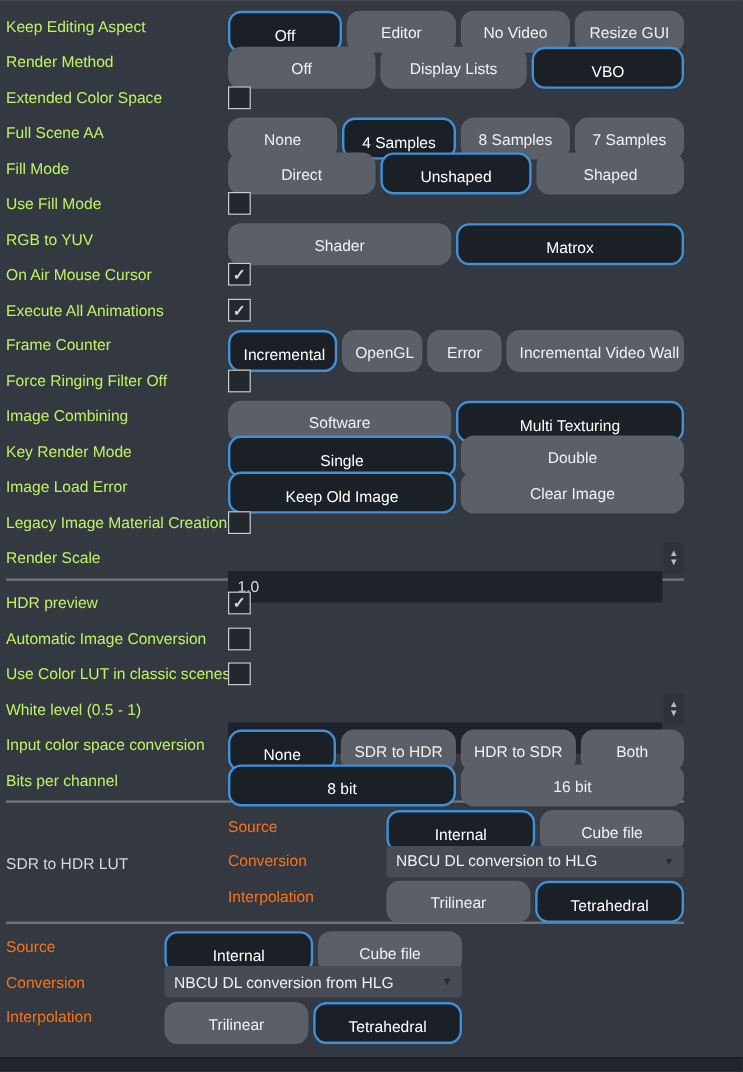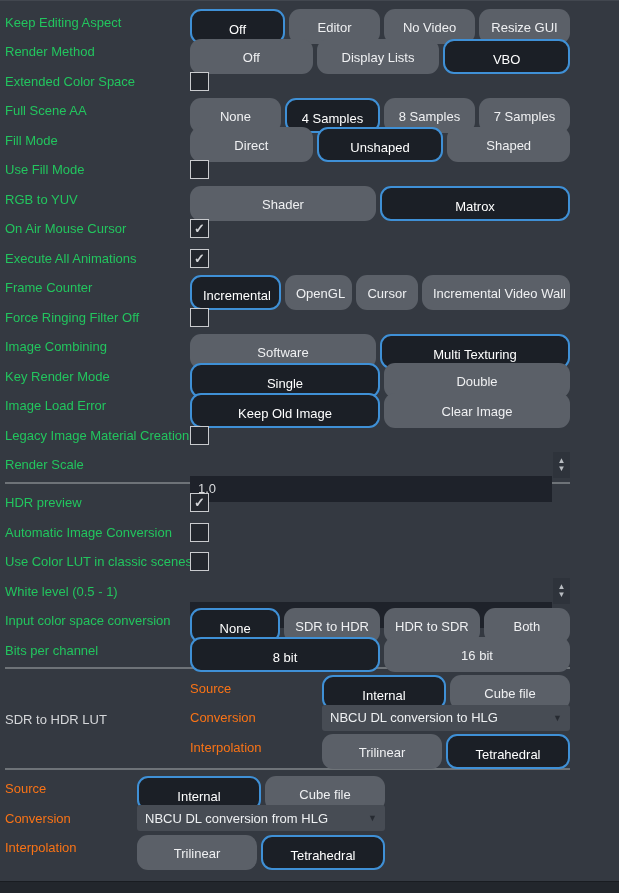--- a/index.html
+++ b/index.html
@@ -8,21 +8,21 @@
     background:#343941;
     font-family:"Liberation Sans", sans-serif;
     position:relative;
     overflow:hidden;
     border-top:1px solid #42474f;
   }
   .panel { padding:8px 0 0 5px; }
   .row { display:flex; align-items:center; height:26px; margin-bottom:3.5px; }
   .label {
     width:185px; flex:none;
-    color:#22c55e; font-size:13px;
+    color:#bef264; font-size:13px;
     white-space:nowrap; overflow:hidden;
   }
   .control { width:380px; flex:none; display:flex; gap:4px; height:26px; align-items:center; }
   .seg { display:flex; gap:4px; width:100%; height:26px; }
   .seg-btn {
     flex:1; height:35px;
     background:#5b6068; border:none; border-radius:11px;
     color:#eff0f2; font-size:13px; font-family:inherit;
     padding:11px; cursor:pointer; white-space:nowrap;
   }
@@ -178,21 +178,21 @@
       </div>
     </div>
   </div>
 
   <div class="row">
     <div class="label">Frame Counter</div>
     <div class="control">
         <div class="seg">
       <button class="seg-btn sel fixed" style="width:91px">Incremental</button>
       <button class="seg-btn fixed" style="width:67px">OpenGL</button>
-      <button class="seg-btn fixed" style="width:62px">Cursor</button>
+      <button class="seg-btn fixed" style="width:62px">Error</button>
       <button class="seg-btn fixed" style="width:148px">Incremental Video Wall</button>
     </div>
       </div>
   </div>
 
   <div class="row">
     <div class="label">Force Ringing Filter Off</div>
     <div class="control">
       <div class="checkbox">
         <span class="check" style="visibility: hidden;">✓</span>

